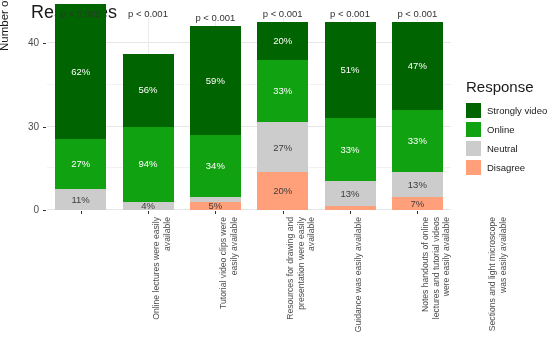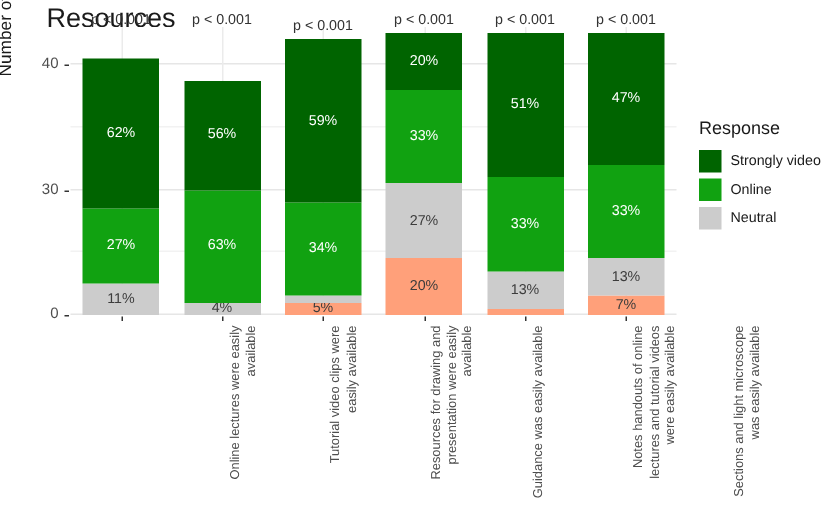--- a/index.html
+++ b/index.html
@@ -37,21 +37,21 @@
 
   
   .xlab-wrap{position:absolute;width:140px;height:16px;}
   .xlab{font-size:8.6px;color:#4d4d4d;line-height:1.25;white-space:pre-line;
         transform:rotate(-90deg);transform-origin:right top;
         width:140px;text-align:right;position:absolute;right:0;top:0;}
   .xtick-mark{position:absolute;width:1px;height:3px;background:#333;}
 
   
   #legend{position:absolute;left:466px;top:78px;width:84px;}
-  #legend-title{font-size:12px;color:#1a1a1a;margin-bottom:6px;}
+  #legend-title{font-size:15px;color:#1a1a1a;margin-bottom:6px;}
   .legend-row{display:flex;align-items:center;height:19px;}
   .legend-key{width:15px;height:15px;margin-right:6px;flex:0 0 auto;}
   .legend-label{font-size:9.5px;color:#1a1a1a;white-space:nowrap;}
 </style>
 </head>
 <body>
 
 <div id="plot-title">Resources</div>
 
 <div id="y-axis-title">Number of responses</div>
@@ -112,31 +112,31 @@
     </div>
   </div>
 <div id="bars-layer">
     <div class="bar-group" style="left: 55.1667px; top: 18px; height: 192px;">
       <div class="seg nt" style="bottom: 0px; height: 20.8696px;">
         <span>11%</span>
       </div>
       <div class="seg ag" style="bottom: 20.8696px; height: 50.087px;">
         <span>27%</span>
       </div>
-      <div class="seg sa" style="bottom: 70.9565px; height: 100px; margin-top: 40px;">
+      <div class="seg sa" style="bottom: 70.9565px; height: 135px; margin-top: 40px;">
         <span>62%</span>
       </div>
     </div>
     <div class="pval" style="left: 20.6667px; top: 8.17391px;">p &lt; 0.001</div>
     <div class="bar-group" style="left: 122.5px; top: 18px; height: 192px;">
       <div class="seg nt" style="bottom: 0px; height: 8.34783px;">
         <span>4%</span>
       </div>
       <div class="seg ag" style="bottom: 8.34783px; height: 75.1304px;">
-        <span>63%</span>
+        <span>94%</span>
       </div>
       <div class="seg sa" style="bottom: 83.4783px; height: 73px;">
         <span>56%</span>
       </div>
     </div>
     <div class="pval" style="left: 88px; top: 8.17391px;">p &lt; 0.001</div>
     <div class="bar-group" style="left: 189.833px; top: 18px; height: 192px;">
       <div class="seg dg" style="bottom: 0px; height: 8.34783px;">
         <span>5%</span>
       </div>
@@ -202,14 +202,18 @@
         <span class="legend-label">Strongly video</span>
       </div>
       <div class="legend-row">
         <span class="legend-key" style="background: rgb(17, 162, 17);"></span>
         <span class="legend-label">Online</span>
       </div>
       <div class="legend-row">
         <span class="legend-key" style="background: rgb(204, 204, 204);"></span>
         <span class="legend-label">Neutral</span>
       </div>
+      <div class="legend-row">
+        <span class="legend-key" style="background: rgb(255, 160, 122);"></span>
+        <span class="legend-label">Disagree</span>
+      </div>
     </div>
 </div>
 
 </body></html>

